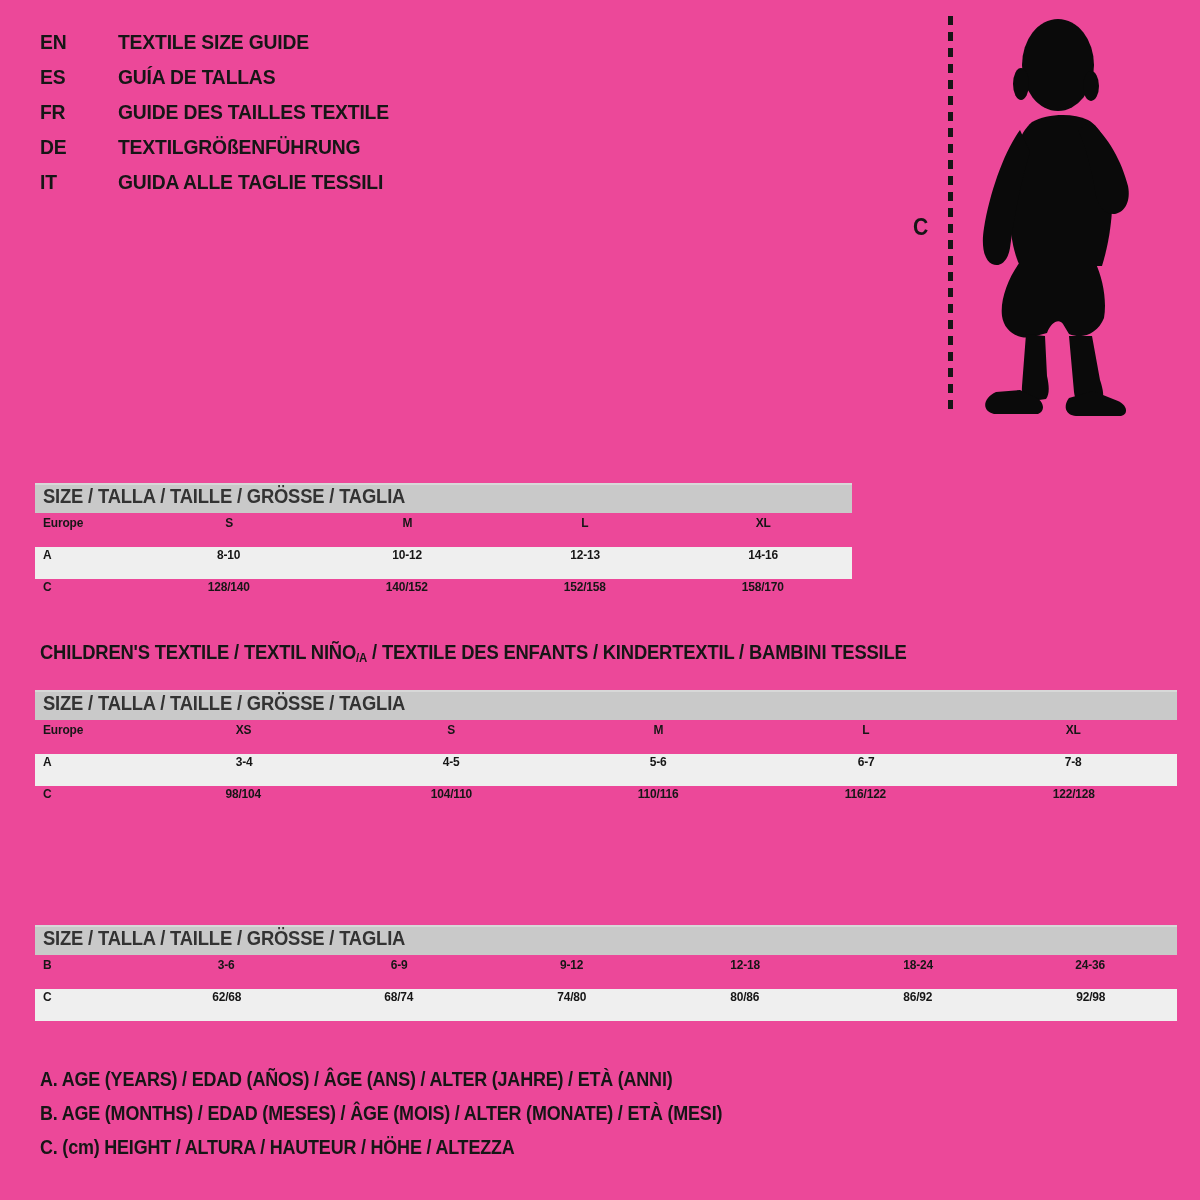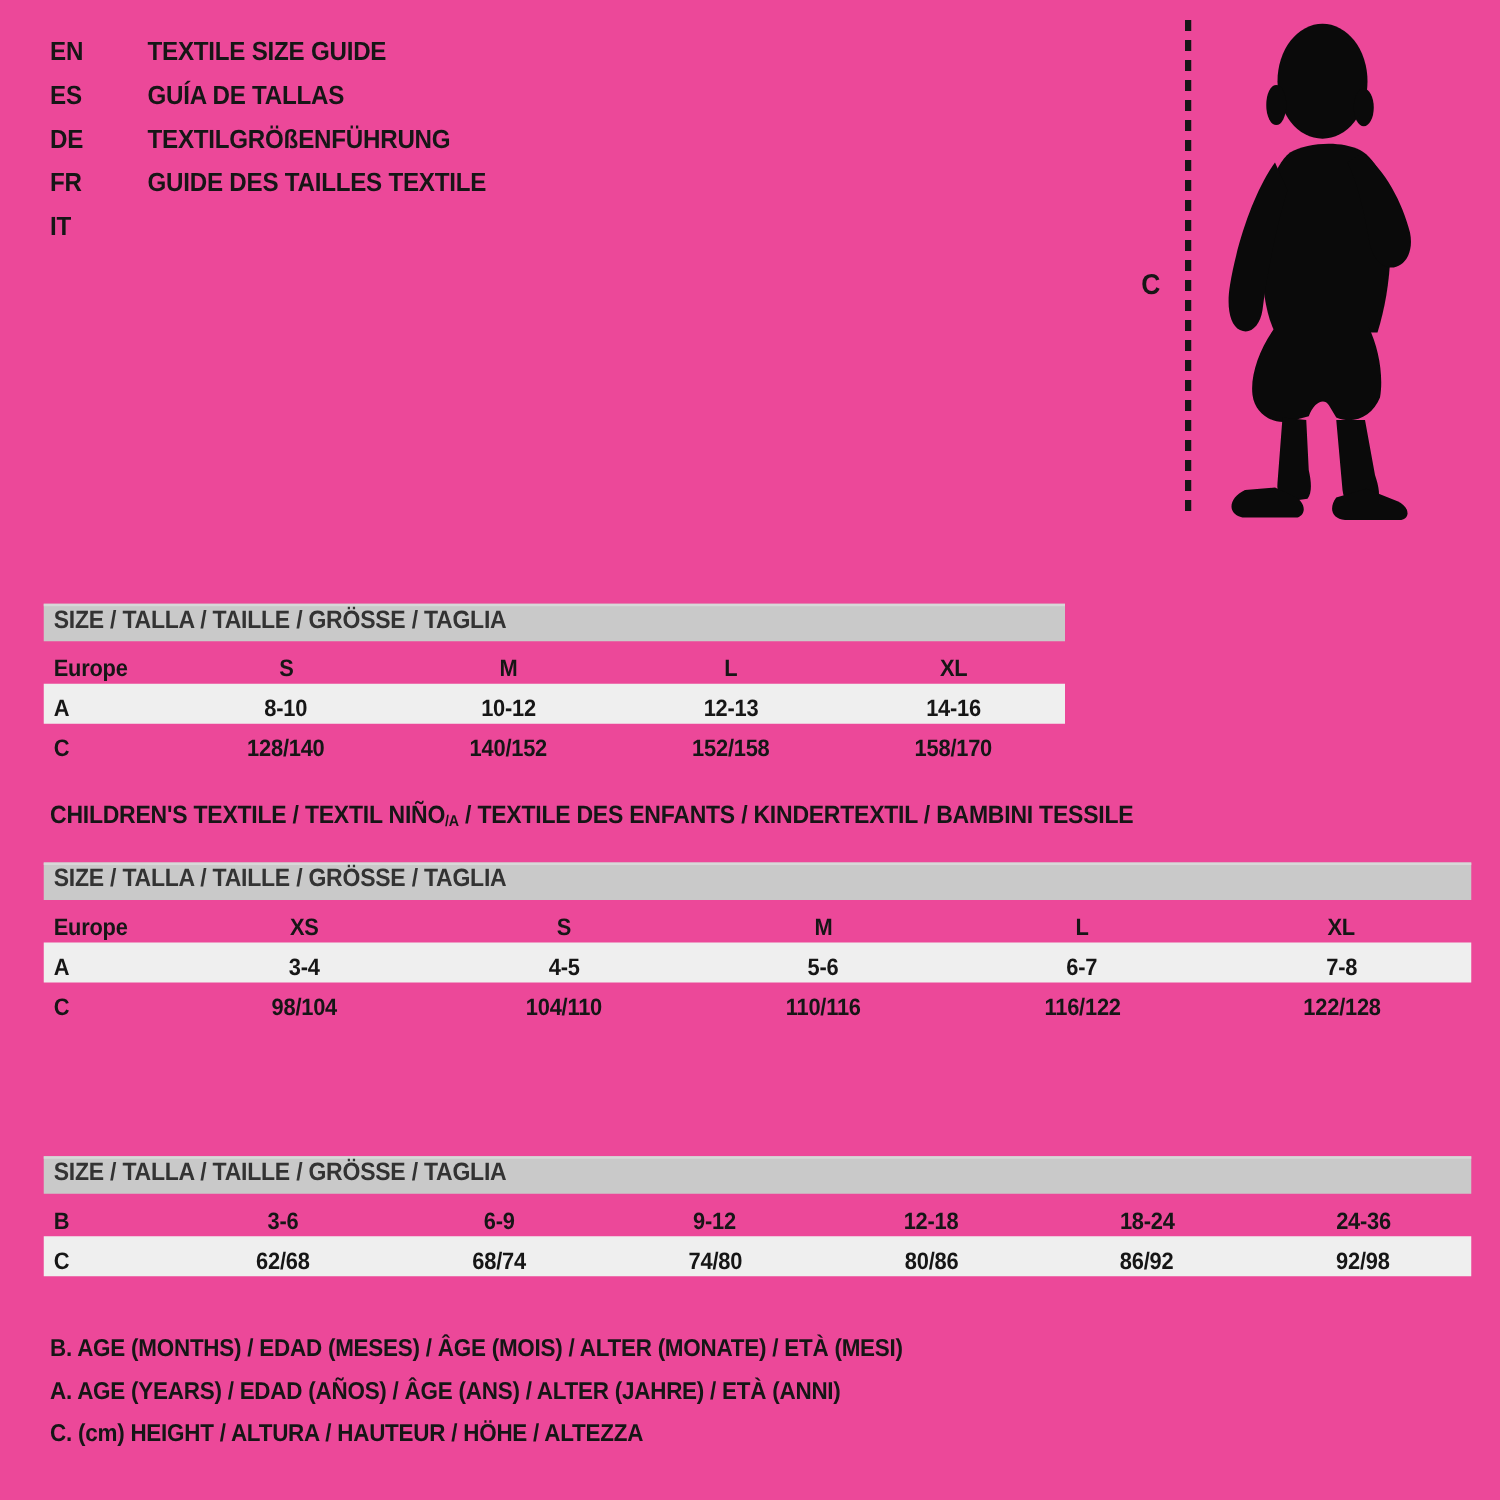--- a/index.html
+++ b/index.html
@@ -41,21 +41,21 @@
   .junior-tbl   { top:483px; width:817px; }
   .children-tbl { top:690px; width:1142px; }
   .babies-tbl   { top:925px; width:1142px; }
   .band {
     height:30px; box-sizing:border-box;
     background:#c9c9c9; border-top:2px solid #d8d8d8;
     display:flex; padding-left:8px;
     font-size:20px; font-weight:700; color:#333333;
     margin-bottom:2px;
   }
-  .trow { display:flex; align-items:flex-end; height:32px; font-size:19px; font-weight:700; }
+  .trow { display:flex; align-items:flex-start; height:32px; font-size:13px; font-weight:700; }
   .trow .lbl { width:105px; padding-left:8px; box-sizing:border-box; }
   .trow .val { flex:1; text-align:center; }
   .shade { background:#efefef; }
 
   
   .legend { position:absolute; left:40px; top:1062px; }
   .legend-line { height:34px; display:flex; align-items:center; font-size:19.5px; font-weight:700; }
 </style>
 </head>
 <body>
@@ -65,29 +65,30 @@
   <div class="lang-list">
     <div class="lang-row">
       <span class="lang-code"><span class="cond">EN</span></span>
       <span class="lang-title"><span class="cond">TEXTILE SIZE GUIDE</span></span>
     </div>
     <div class="lang-row">
       <span class="lang-code"><span class="cond">ES</span></span>
       <span class="lang-title"><span class="cond">GUÍA DE TALLAS</span></span>
     </div>
     <div class="lang-row">
+      <span class="lang-code"><span class="cond">FR</span></span>
+      <span class="lang-title"><span class="cond">GUIDE DES TAILLES TEXTILE</span></span>
+    </div>
+    <div class="lang-row">
       <span class="lang-code"><span class="cond">DE</span></span>
       <span class="lang-title"><span class="cond">TEXTILGRÖßENFÜHRUNG</span></span>
     </div>
     <div class="lang-row">
-      <span class="lang-code"><span class="cond">FR</span></span>
-      <span class="lang-title"><span class="cond">GUIDE DES TAILLES TEXTILE</span></span>
-    </div>
-    <div class="lang-row">
       <span class="lang-code"><span class="cond">IT</span></span>
+      <span class="lang-title"><span class="cond">GUIDA ALLE TAGLIE TESSILI</span></span>
     </div>
   </div>
 
   <div class="measure-line"></div>
   <div class="measure-label"><span class="cond">C</span></div>
 
   <svg class="toddler" viewBox="0 0 185 406" aria-hidden="true">
     <g fill="#0a0a0a">
       <ellipse cx="96" cy="51" rx="36" ry="46"></ellipse>
       <ellipse cx="59" cy="70" rx="8" ry="16"></ellipse>
@@ -182,23 +183,23 @@
       <div class="val"><span class="cond-c">68/74</span></div>
       <div class="val"><span class="cond-c">74/80</span></div>
       <div class="val"><span class="cond-c">80/86</span></div>
       <div class="val"><span class="cond-c">86/92</span></div>
       <div class="val"><span class="cond-c">92/98</span></div>
     </div>
   </div>
 
   <div class="legend">
     <div class="legend-line">
-        <span class="cond">B. AGE (MONTHS) / EDAD (MESES) / ÂGE (MOIS) / ALTER (MONATE) / ETÀ (MESI)</span>
+        <span class="cond">A. AGE (YEARS) / EDAD (AÑOS) / ÂGE (ANS) / ALTER (JAHRE) / ETÀ (ANNI)</span>
       </div>
     <div class="legend-line">
-        <span class="cond">A. AGE (YEARS) / EDAD (AÑOS) / ÂGE (ANS) / ALTER (JAHRE) / ETÀ (ANNI)</span>
+        <span class="cond">B. AGE (MONTHS) / EDAD (MESES) / ÂGE (MOIS) / ALTER (MONATE) / ETÀ (MESI)</span>
       </div>
     <div class="legend-line">
         <span class="cond">C. (cm) HEIGHT / ALTURA / HAUTEUR / HÖHE / ALTEZZA</span>
       </div>
   </div>
 
 </div>
 
 </body></html>

